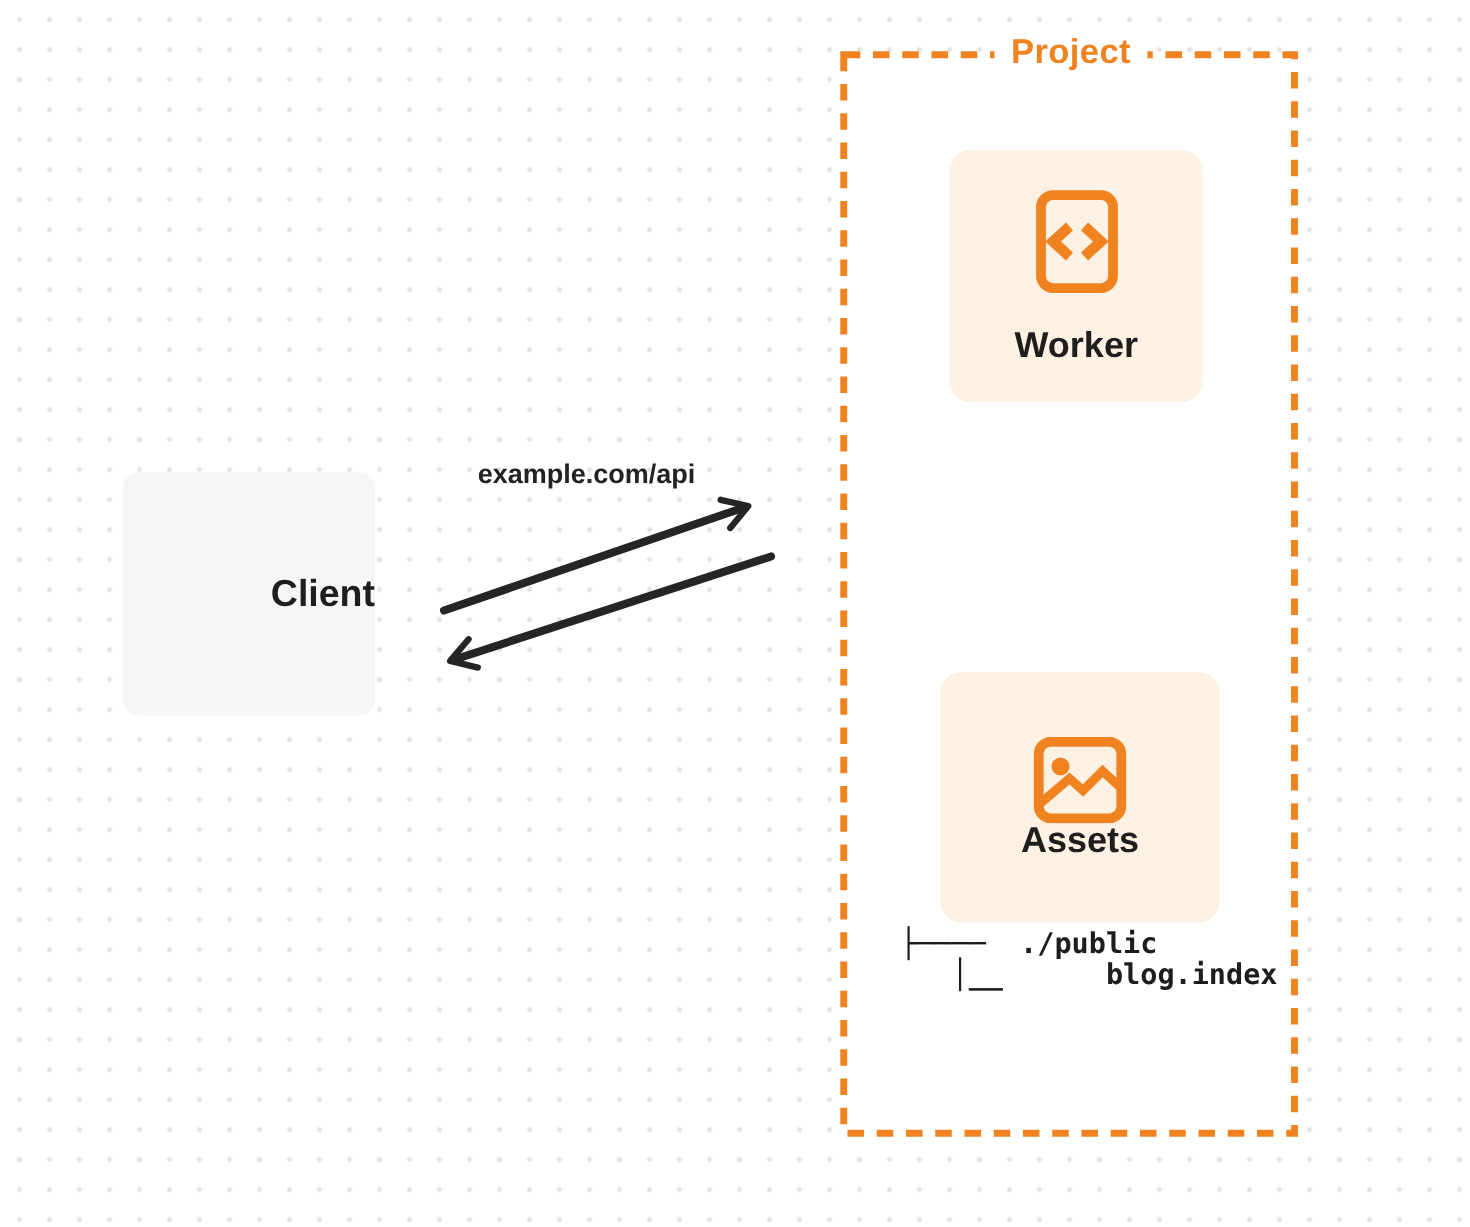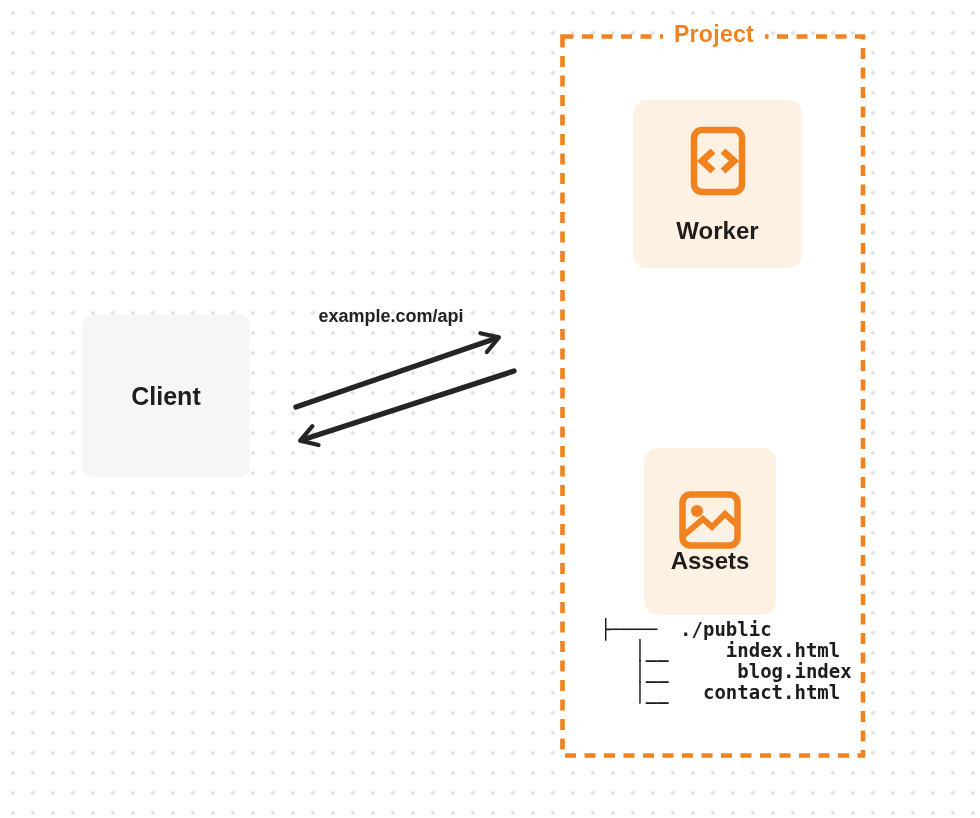--- a/index.html
+++ b/index.html
@@ -28,29 +28,29 @@
     position: absolute; left: 714px; top: 19px; transform: translateX(-50%);
     background: #ffffff; padding: 2px 11px;
     color: #f0821f; font-size: 23px; font-weight: bold; letter-spacing: 0.3px;
     white-space: nowrap;
   }
   .card {
     position: absolute; background: #fdf1e4; border-radius: 14px;
     display: flex; flex-direction: column; align-items: center; justify-content: center;
   }
   .card-worker { left: 633px; top: 100px; width: 169px; height: 168px; gap: 23px; }
-  .card-assets { left: 644px; top: 448px; width: 132px; height: 167px; }
+  .card-assets { left: 627px; top: 448px; width: 186px; height: 167px; }
   .card-label {
     color: #1f1e1c; font-size: 24px; font-weight: bold; line-height: 1;
     white-space: nowrap;
   }
   .client-box {
     position: absolute; left: 82px; top: 315px; width: 168px; height: 162px;
     background: #f6f6f6; border-radius: 10px;
-    display: flex; align-items: center; justify-content: center;
+    display: flex; align-items: center; justify-content: flex-end;
   }
   .client-label { color: #1f1e1c; font-size: 25px; font-weight: bold; }
   .request-label {
     position: absolute; left: 391px; top: 288px; transform: translateX(-50%);
     color: #232220; font-size: 18px; font-weight: bold; white-space: nowrap; margin-top: 18px;
   }
   .file-tree {
     position: absolute; left: 600px; top: 619px;
     font-family: "DejaVu Sans Mono", monospace;
     font-size: 19px; line-height: 21px; font-weight: bold;
@@ -102,18 +102,16 @@
         <rect x="3.5" y="3.5" width="55" height="51" rx="8" fill="none" stroke="#F0821F" stroke-width="6.5"></rect>
         <circle cx="18" cy="20" r="6" fill="#F0821F"></circle>
         <path d="M4 45 L24 28 L33 36 L46 23 L58 34" fill="none" stroke="#F0821F" stroke-width="6" stroke-linejoin="miter"></path>
       </svg>
     </span>
     <span class="card-label">Assets</span>
   </div>
 
   <div class="file-tree">
     <div class="tree-line">├────  ./public</div>
-    <div class="tree-line">   │__     index.html</div>
     <div class="tree-line">   │__      blog.index</div>
-    <div class="tree-line">   │__   contact.html</div>
   </div>
 
 </div>
 
 </body></html>

